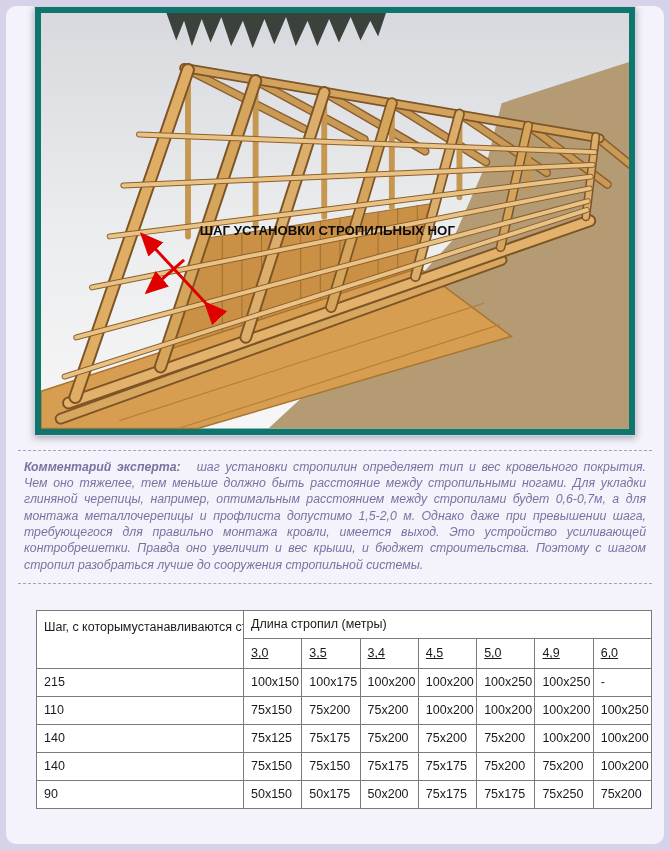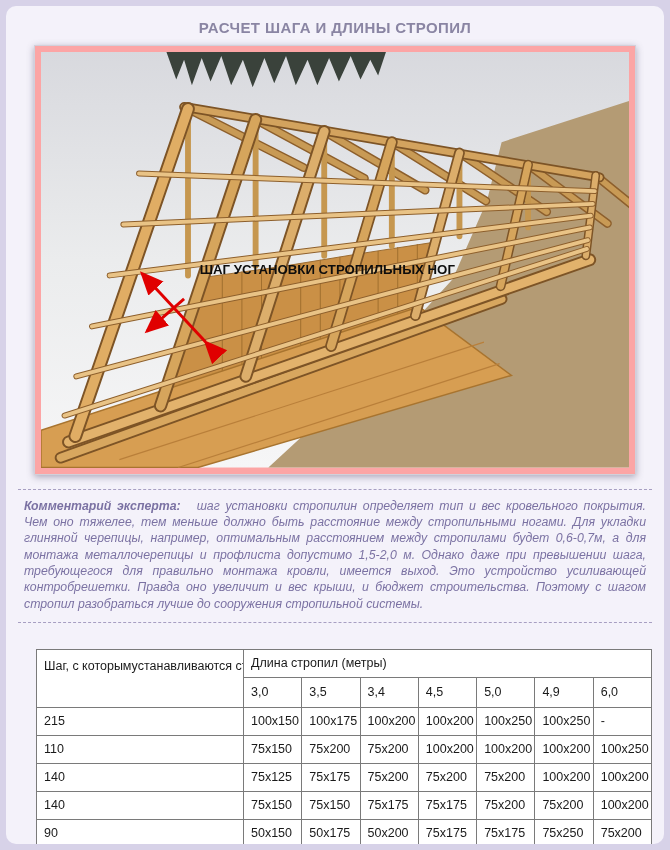--- a/index.html
+++ b/index.html
@@ -14,21 +14,21 @@
     background:#f4f2fa;
     border-radius:10px;
     overflow:hidden;
   }
   .title-bar{text-align:center;padding:13px 0 9px;}
   .title-bar h1{
     margin:0;font-size:15px;font-weight:bold;
     color:#8a85a3;letter-spacing:.4px;
   }
   .image-card{
-    margin:0 28px;background:#fca5a5;
+    margin:0 28px;background:#0f766e;
     border:1px solid #d2d0da;
     box-shadow:0 2px 7px rgba(80,74,105,.45);
     padding:6px;
   }
   .image-card svg{display:block;width:100%;height:auto;}
   .comment{
     margin:14px 12px 0;
     padding:8px 6px 10px;
     border-top:1px dashed #a79fc2;
     border-bottom:1px dashed #a79fc2;
@@ -49,31 +49,28 @@
     padding:4px 2px 4px 7px;
     background:#fff;text-align:left;
     overflow:hidden;white-space:nowrap;
   }
   td.hdr{background:#ededed;}
   td.step-hdr{
     vertical-align:top;line-height:2.05;
     white-space:normal;padding-top:5px;
   }
   tr.hrow1{height:28px;}
-  tr.hrow2{height:30px;}
+  tr.hrow2{height:30px;text-decoration:underline;}
   tbody tr.body-row{height:28px;}
 </style>
 </head>
 <body>
 
 <div class="page">
 
-  <div class="title-bar">
-    <h1>РАСЧЕТ ШАГА И ДЛИНЫ СТРОПИЛ</h1>
-  </div>
 
   <div class="image-card">
     <svg viewBox="0 0 600 424" xmlns="http://www.w3.org/2000/svg">
       <defs>
         <linearGradient id="sky" x1="0" y1="0" x2="0" y2="1">
           <stop offset="0" stop-color="#d8d9de"></stop>
           <stop offset="0.5" stop-color="#ebeced"></stop>
           <stop offset="1" stop-color="#f6f6f7"></stop>
         </linearGradient>
         <marker id="ah" markerWidth="9" markerHeight="8" refX="7" refY="3.5" orient="auto">

